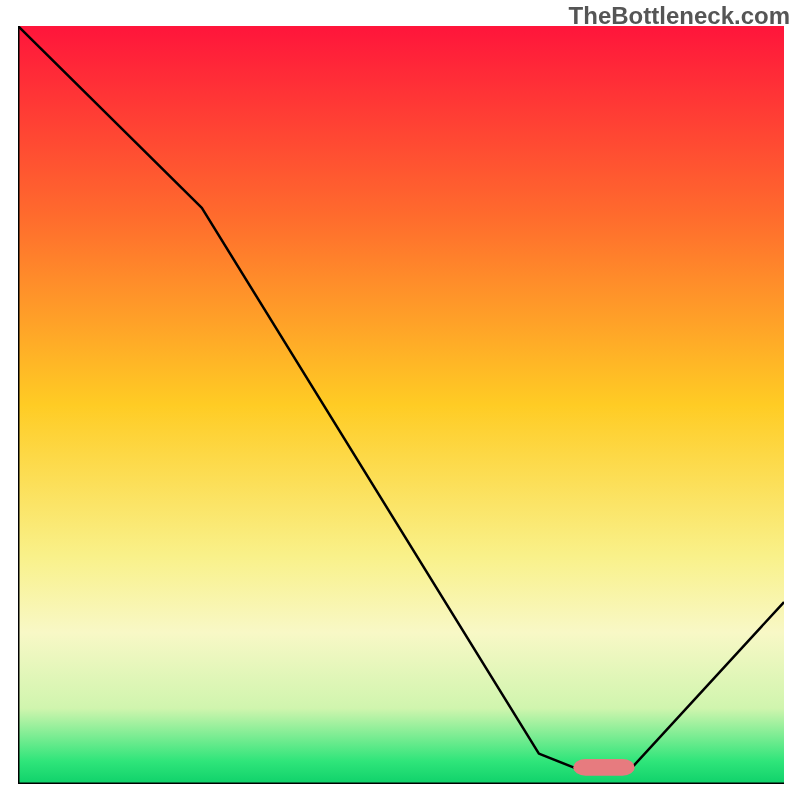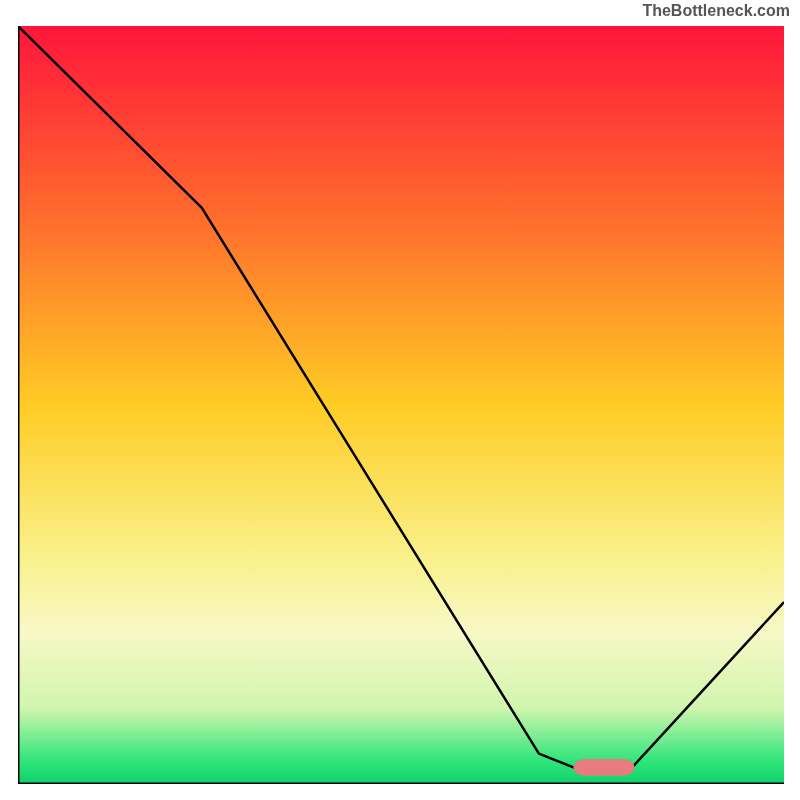--- a/index.html
+++ b/index.html
@@ -8,21 +8,21 @@
     width: 800px;
     height: 800px;
     background: #ffffff;
     position: relative;
     font-family: Arial, Helvetica, sans-serif;
   }
   .watermark {
     position: absolute;
     top: 2px;
     right: 10px;
-    font-size: 16px;
+    font-size: 24px;
     font-weight: bold;
     color: #555555;
     z-index: 10;
   }
   .plot-area {
     position: absolute;
     left: 18px;
     top: 26px;
     width: 766px;
     height: 758px;

